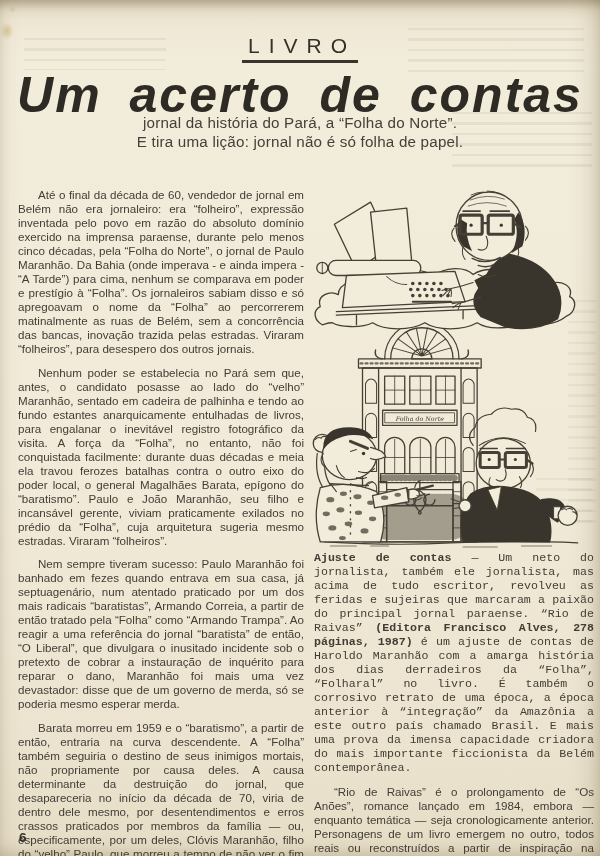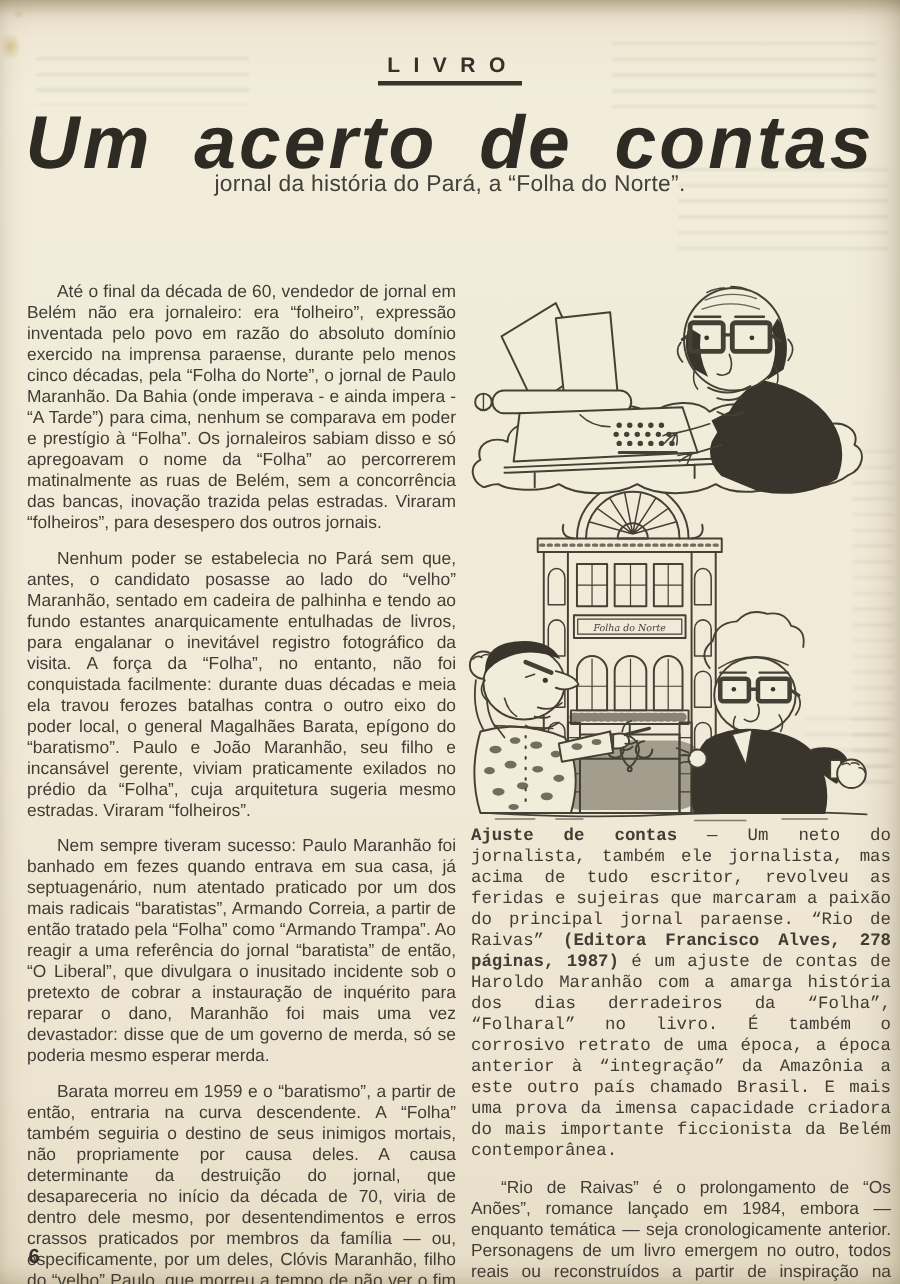--- a/index.html
+++ b/index.html
@@ -10,21 +10,21 @@
   }
   .page::after{
     content:"";position:absolute;inset:0;pointer-events:none;
     box-shadow:inset 0 16px 22px -18px rgba(96,80,48,.65),
                inset -20px 0 30px -22px rgba(96,80,48,.42),
                inset 0 -14px 20px -16px rgba(96,80,48,.35),
                inset 16px 0 24px -22px rgba(96,80,48,.28);
   }
   .kicker-wrap{position:absolute;top:35px;left:0;right:0;text-align:center;}
   .kicker{
-    display:inline-block;font-weight:700;font-size:14px;line-height:1;
+    display:inline-block;font-weight:400;font-size:21px;line-height:1;
     letter-spacing:9px;color:#35312a;border-bottom:3px solid #39352d;
     padding:0 2px 4px 6px;
   }
   .title{
     position:absolute;top:55px;left:0;right:0;text-align:center;
     font-weight:700;font-size:50px;line-height:1.06;letter-spacing:2px;word-spacing:12px;
     color:#2e2a24;
   }
   .deck{
     position:absolute;top:113px;left:28px;right:28px;text-align:center;
@@ -68,20 +68,21 @@
   <div class="stain s2"></div>
 
   <div class="kicker-wrap">
     <span class="kicker">LIVRO</span>
   </div>
 
   <h1 class="title" style="margin:14px;font-style:italic;">Um acerto de contas</h1>
 
   <div class="deck">
       <div>jornal da história do Pará, a “Folha do Norte”.</div>
+      <div>E tira uma lição: jornal não é só folha de papel.</div>
     </div>
 
   <div class="col col-left">
       <p class="body-p"><span>Até o final da década de 60, vendedor de jornal em Belém não era jornaleiro: era “folheiro”, expressão inventada pelo povo em razão do absoluto domínio exercido na imprensa paraense, durante pelo menos cinco décadas, pela “Folha do Norte”, o jornal de Paulo Maranhão. Da Bahia (onde imperava - e ainda impera - “A Tarde”) para cima, nenhum se comparava em poder e prestígio à “Folha”. Os jornaleiros sabiam disso e só apregoavam o nome da “Folha” ao percorrerem matinalmente as ruas de Belém, sem a concorrência das bancas, inovação trazida pelas estradas. Viraram “folheiros”, para desespero dos outros jornais.</span></p>
       <p class="body-p"><span>Nenhum poder se estabelecia no Pará sem que, antes, o candidato posasse ao lado do “velho” Maranhão, sentado em cadeira de palhinha e tendo ao fundo estantes anarquicamente entulhadas de livros, para engalanar o inevitável registro fotográfico da visita. A força da “Folha”, no entanto, não foi conquistada facilmente: durante duas décadas e meia ela travou ferozes batalhas contra o outro eixo do poder local, o general Magalhães Barata, epígono do “baratismo”. Paulo e João Maranhão, seu filho e incansável gerente, viviam praticamente exilados no prédio da “Folha”, cuja arquitetura sugeria mesmo estradas. Viraram “folheiros”.</span></p>
       <p class="body-p"><span>Nem sempre tiveram sucesso: Paulo Maranhão foi banhado em fezes quando entrava em sua casa, já septuagenário, num atentado praticado por um dos mais radicais “baratistas”, Armando Correia, a partir de então tratado pela “Folha” como “Armando Trampa”. Ao reagir a uma referência do jornal “baratista” de então, “O Liberal”, que divulgara o inusitado incidente sob o pretexto de cobrar a instauração de inquérito para reparar o dano, Maranhão foi mais uma vez devastador: disse que de um governo de merda, só se poderia mesmo esperar merda.</span></p>
       <p class="body-p"><span>Barata morreu em 1959 e o “baratismo”, a partir de então, entraria na curva descendente. A “Folha” também seguiria o destino de seus inimigos mortais, não propriamente por causa deles. A causa determinante da destruição do jornal, que desapareceria no início da década de 70, viria de dentro dele mesmo, por desentendimentos e erros crassos praticados por membros da família — ou, especificamente, por um deles, Clóvis Maranhão, filho do “velho” Paulo, que morreu a tempo de não ver o fim de seu jornal.</span></p>
     </div>
 
   <div class="col col-right">

